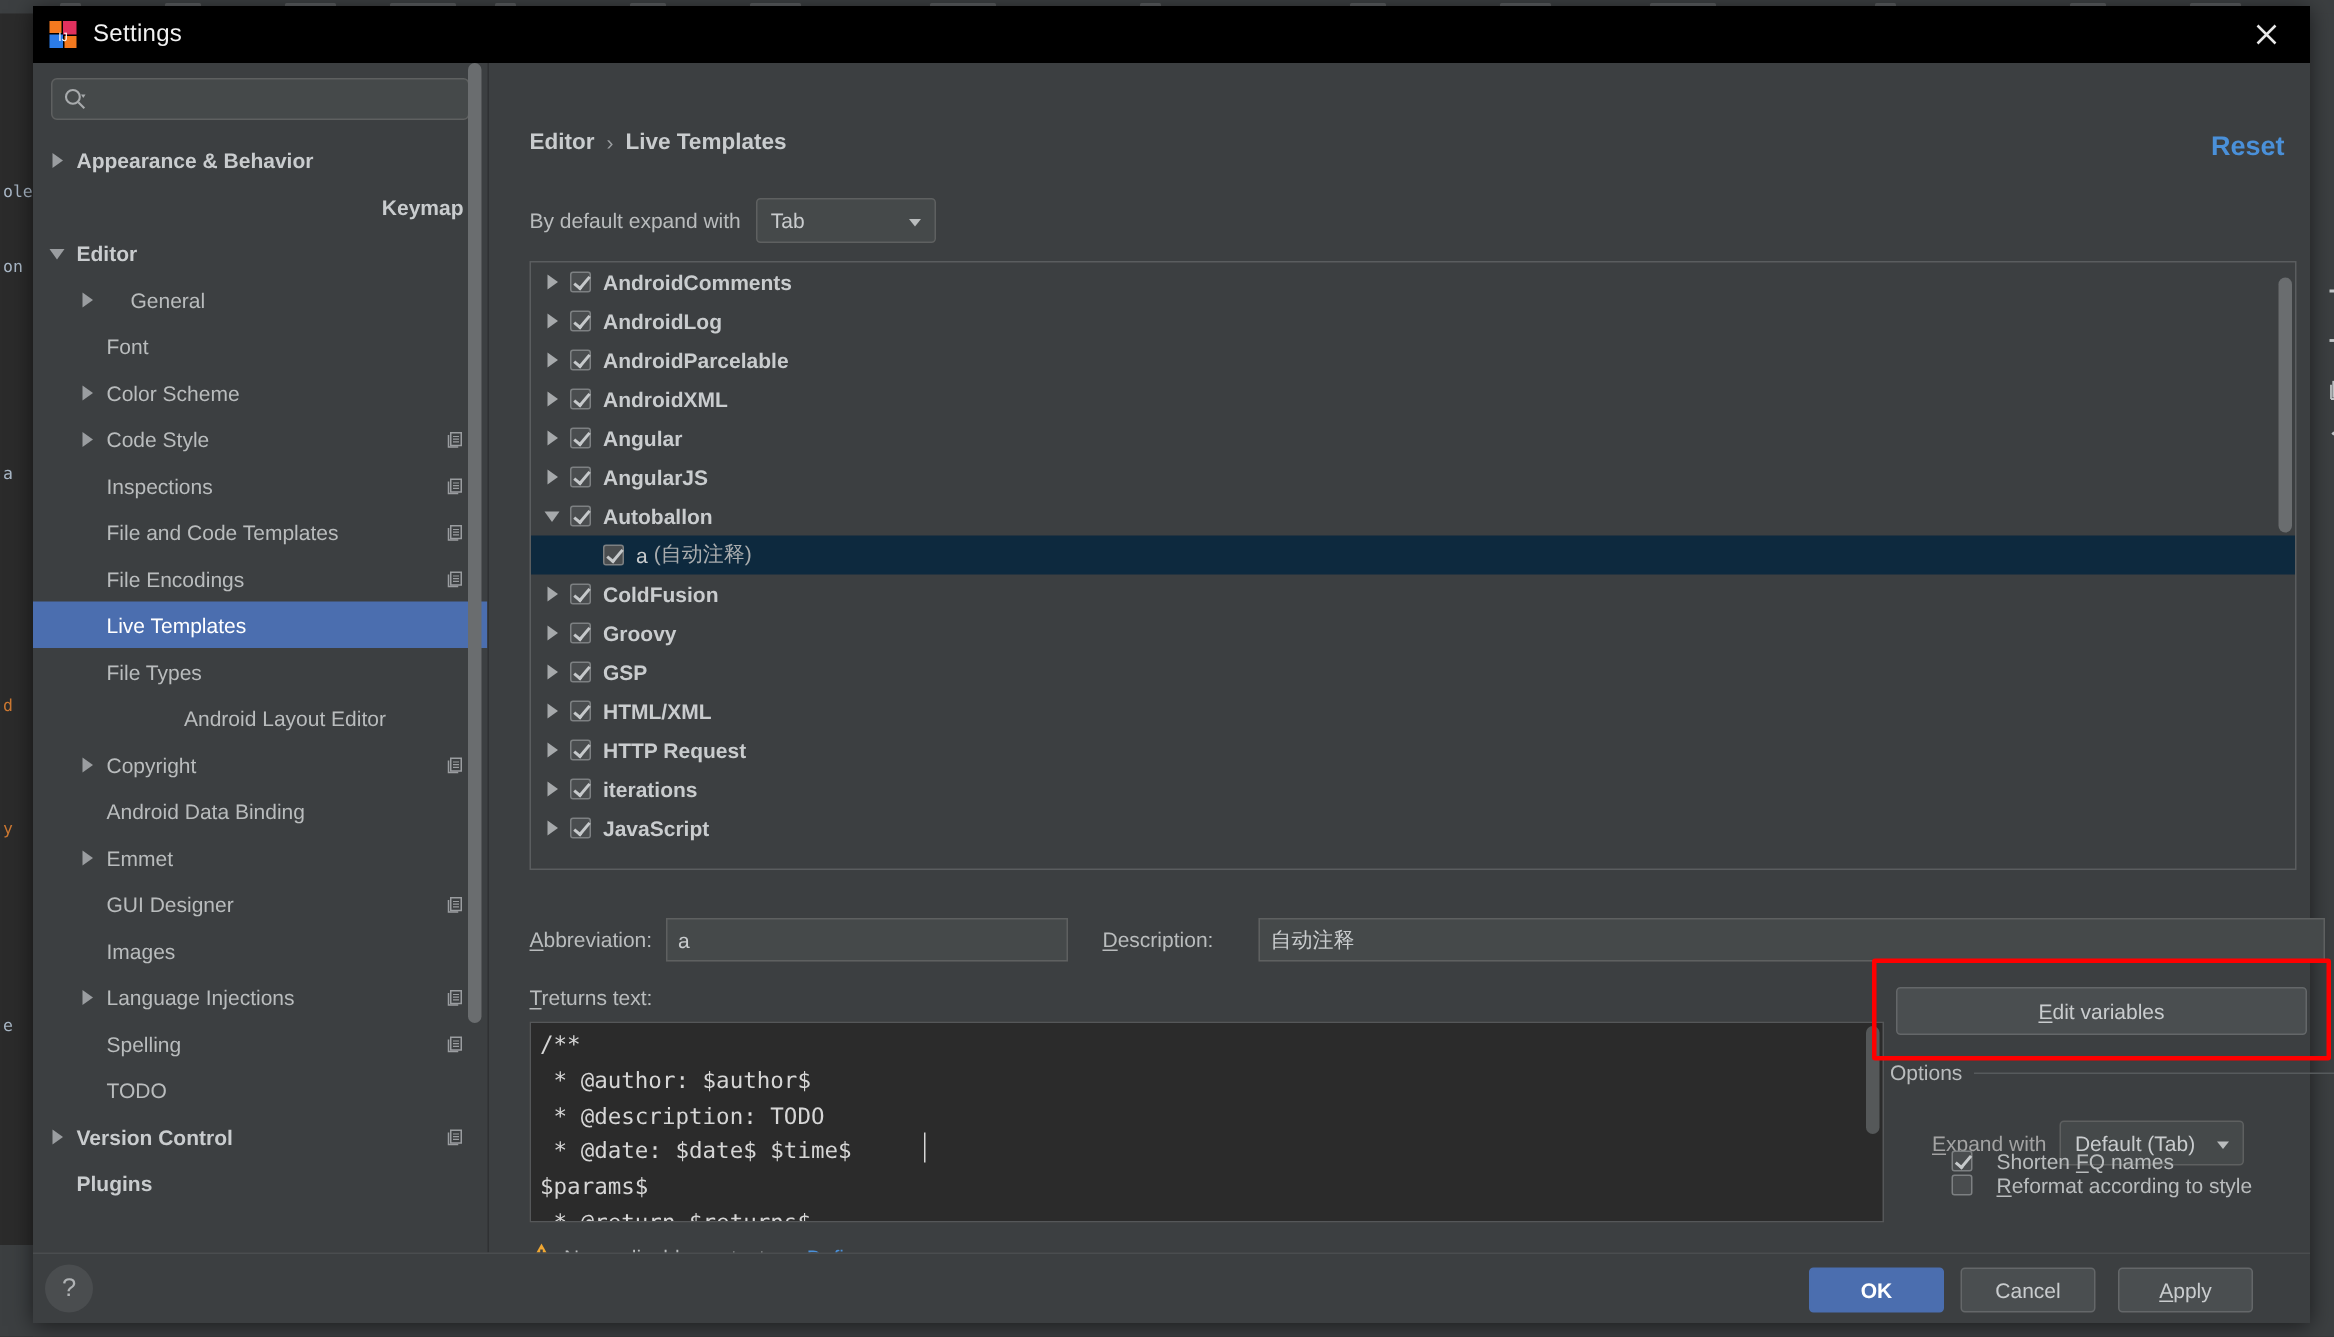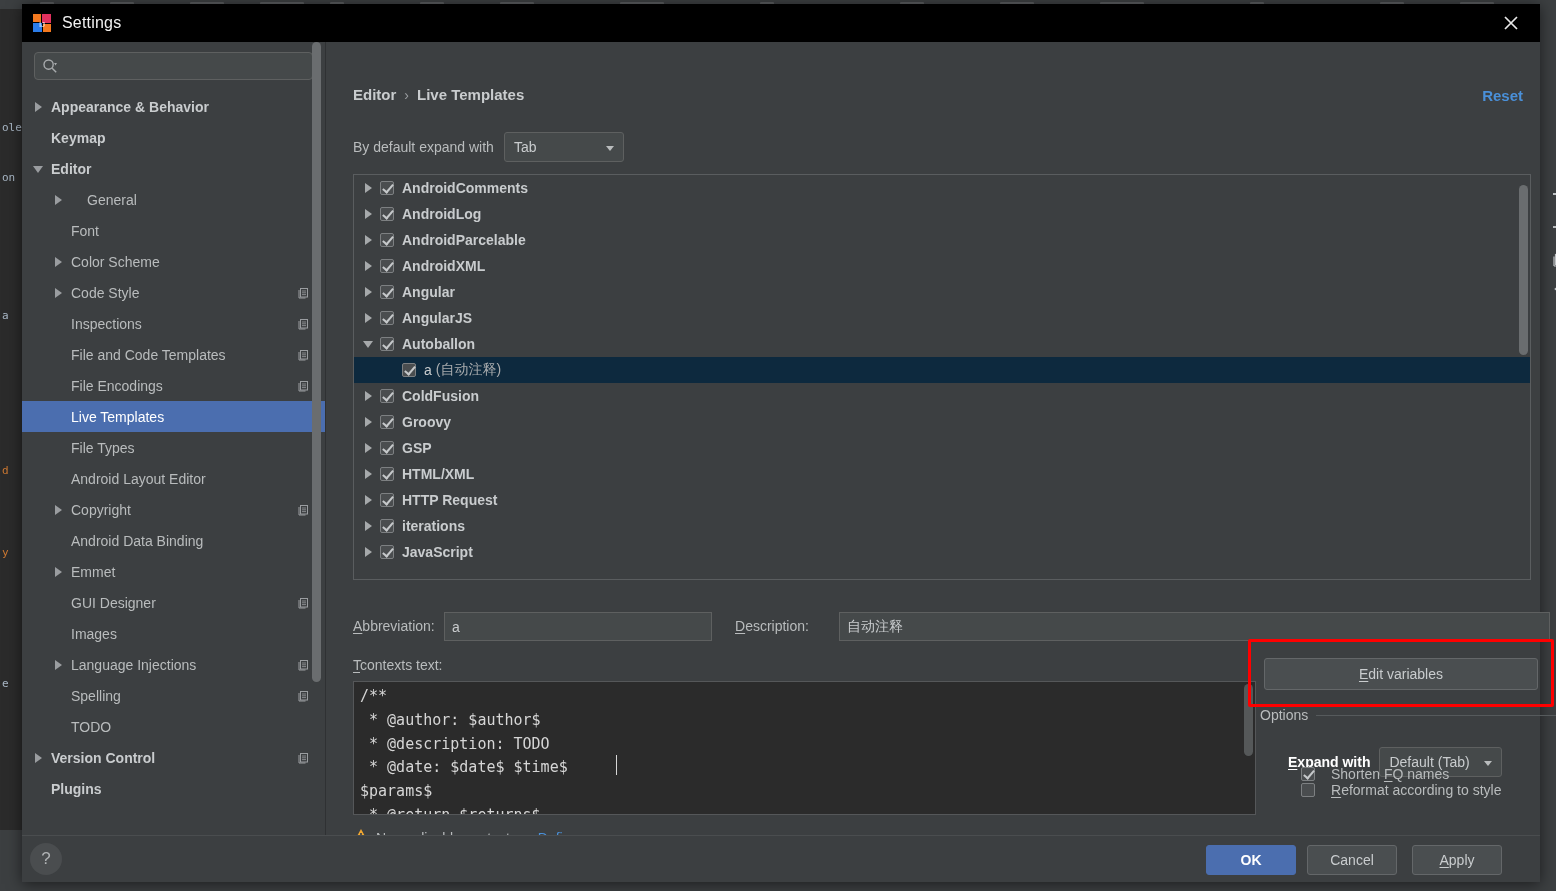--- a/index.html
+++ b/index.html
@@ -109,21 +109,21 @@
   #content { position: absolute; left: 304px; top: 0; right: 0; bottom: 0; }
 
   #breadcrumb {
     position: absolute; left: 27px; top: 44px;
     font-size: 15px; font-weight: bold; color: #c9ccce;
     display: flex; align-items: center; gap: 8px;
   }
   #breadcrumb .sep { color: #9a9da0; font-weight: normal; font-size: 14px; }
   #reset-link {
     position: absolute; right: 17px; top: 45px;
-    color: #4a90d9; font-size: 15px; font-weight: bold; cursor: pointer;
+    color: #4a90d9; font-size: 18px; font-weight: bold; cursor: pointer;
   }
 
   #expandrow {
     position: absolute; left: 27px; top: 90px;
     display: flex; align-items: center; gap: 10px;
   }
   #expandrow .lbl { color: #b9bcbd; font-size: 14px; }
   .combo {
     position: relative; height: 30px; background: #45494a;
     border: 1px solid #5e6060; border-radius: 3px;
@@ -235,21 +235,21 @@
     color: #c9ccce; font-size: 14px; display: flex; align-items: center; justify-content: center;
     cursor: pointer;
   }
   #options-fieldset { position: absolute; left: 934px; top: 665px; width: 300px; }
   #options-legend-row { display: flex; align-items: center; gap: 8px; }
   #options-legend { color:#b9bcbd; font-size: 14px; white-space: nowrap; }
   #options-rule { flex: 1; height: 1px; background: #565a5c; }
   #expandwith-row {
     position: absolute; left: 962px; top: 705px; display: flex; align-items: center; gap: 9px;
   }
-  #expandwith-row .lbl { color:#ffffff; font-size: 14px; font-weight: bold; }
+  #expandwith-row .lbl { color:#a3a3a3; font-size: 14px; }
   #expandwith-combo { width: 123px; }
   .opt-check-row {
     position: absolute; display: flex; align-items: center; gap: 8px;
   }
   .opt-check-row .lbl { color:#b9bcbd; font-size: 14px; }
   #reformat-row { left: 975px; top: 740px; }
   #shorten-row { left: 975px; top: 724px; }
 
   
   #footer {
@@ -338,21 +338,21 @@
             </svg>
           </div>
           <input id="search-input" value="" placeholder="" style="">
         </div>
       </div>
       <div id="tree">
           <div class="tree-row bold" style="padding-left: 10px;">
             <span class="tree-arrow closed"></span>
             <span class="tree-label" style="margin-left: 6px;">Appearance &amp; Behavior</span>
           </div>
-          <div class="tree-row bold" style="padding-left: 10px;">
+          <div class="tree-row bold" style=" justify-content: space-between;">
             <span class="tree-arrow"></span>
             <span class="tree-label" style="margin-left: 6px;">Keymap</span>
           </div>
           <div class="tree-row bold" style="padding-left: 10px;">
             <span class="tree-arrow open"></span>
             <span class="tree-label" style="margin-left: 6px;">Editor</span>
           </div>
           <div class="tree-row" style="padding-left: 30px;">
             <span class="tree-arrow closed"></span>
             <span class="tree-label" style="margin-left: 22px;">General</span>
@@ -402,21 +402,21 @@
               </svg></span>
           </div>
           <div class="tree-row sel" style="padding-left: 30px;">
             <span class="tree-arrow"></span>
             <span class="tree-label" style="margin-left: 6px;">Live Templates</span>
           </div>
           <div class="tree-row" style="padding-left: 30px;">
             <span class="tree-arrow"></span>
             <span class="tree-label" style="margin-left: 6px;">File Types</span>
           </div>
-          <div class="tree-row" style="padding-left: 30px;">
+          <div class="tree-row" style="padding-left: 30px; justify-content: center;">
             <span class="tree-arrow"></span>
             <span class="tree-label" style="margin-left: 6px;">Android Layout Editor</span>
           </div>
           <div class="tree-row" style="padding-left: 30px;">
             <span class="tree-arrow closed"></span>
             <span class="tree-label" style="margin-left: 6px;">Copyright</span>
             <span class="copy-badge"><svg viewBox="0 0 12 12" width="12" height="12">
                 <rect x="3.5" y="1.5" width="7" height="8.5" stroke="#9a9da0" stroke-width="1" fill="none"></rect>
                 <path d="M2 3 V11 H8.5" stroke="#9a9da0" stroke-width="1" fill="none"></path>
                 <path d="M5 4 H9 M5 5.8 H9 M5 7.6 H9" stroke="#9a9da0" stroke-width=".8"></path>
@@ -605,21 +605,21 @@
             <path d="M7.6 2.3 L4.2 5 L7.6 7.7 Z" fill="#bfc2c4"></path>
           </svg>
         </div>
       </div>
 
       <div id="abbr-label"><span class="u">A</span><span>bbreviation:</span></div>
       <input id="abbr-input" value="a" style="">
       <div id="desc-label"><span class="u">D</span><span>escription:</span></div>
       <input id="desc-input" value="自动注释" style="">
 
-      <div id="tpltext-label"><span class="u">T</span><span>contexts text:</span></div>
+      <div id="tpltext-label"><span class="u">T</span><span>returns text:</span></div>
       <div id="tpltext-box">
         <div id="tpltext-pre">/**
  * @author: $author$
  * @description: TODO
  * @date: $date$ $time$
 $params$
  * @return $returns$</div>
         <div id="tpltext-caret"></div>
         <div id="tpltext-scrollbar"></div>
       </div>

